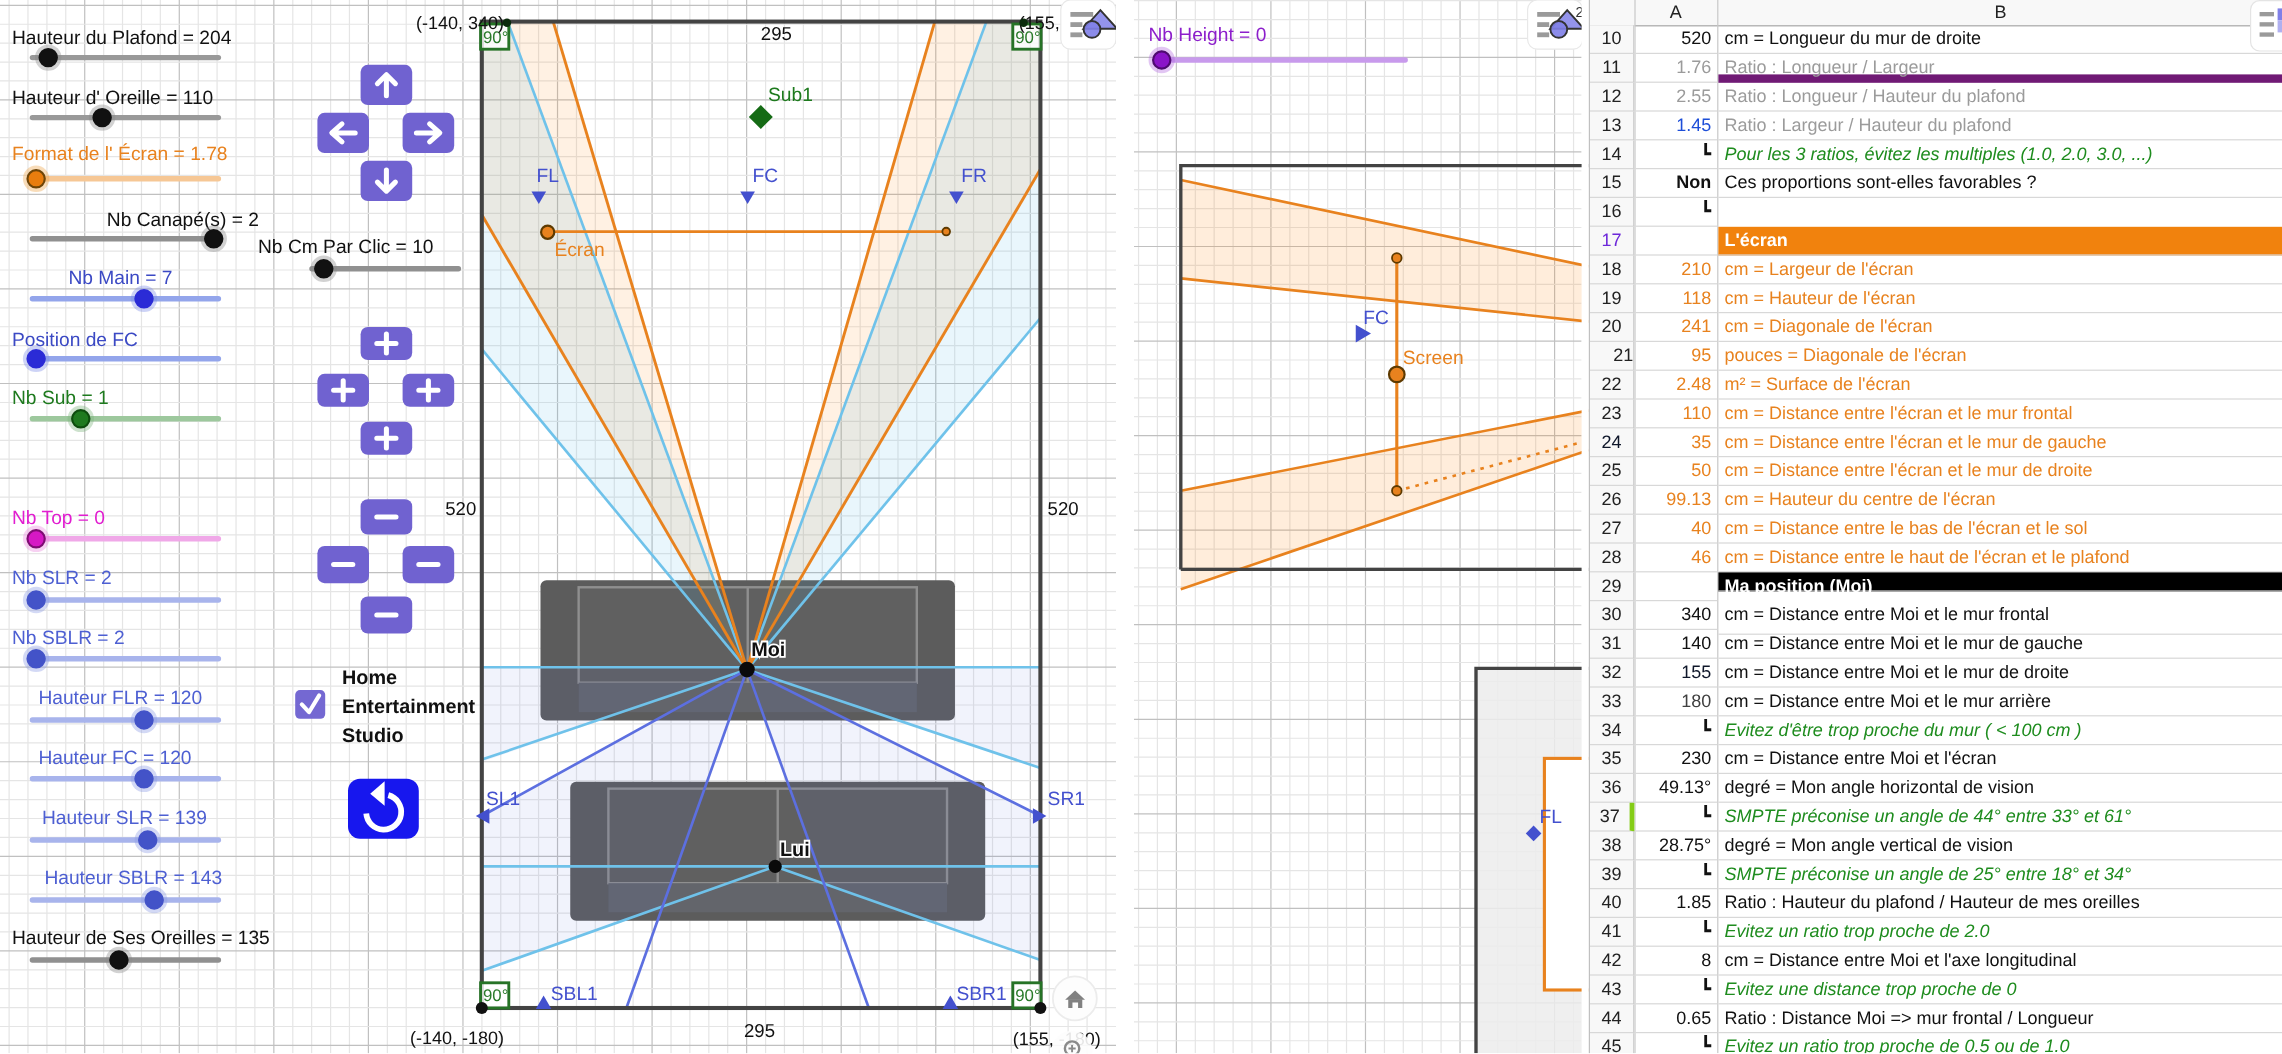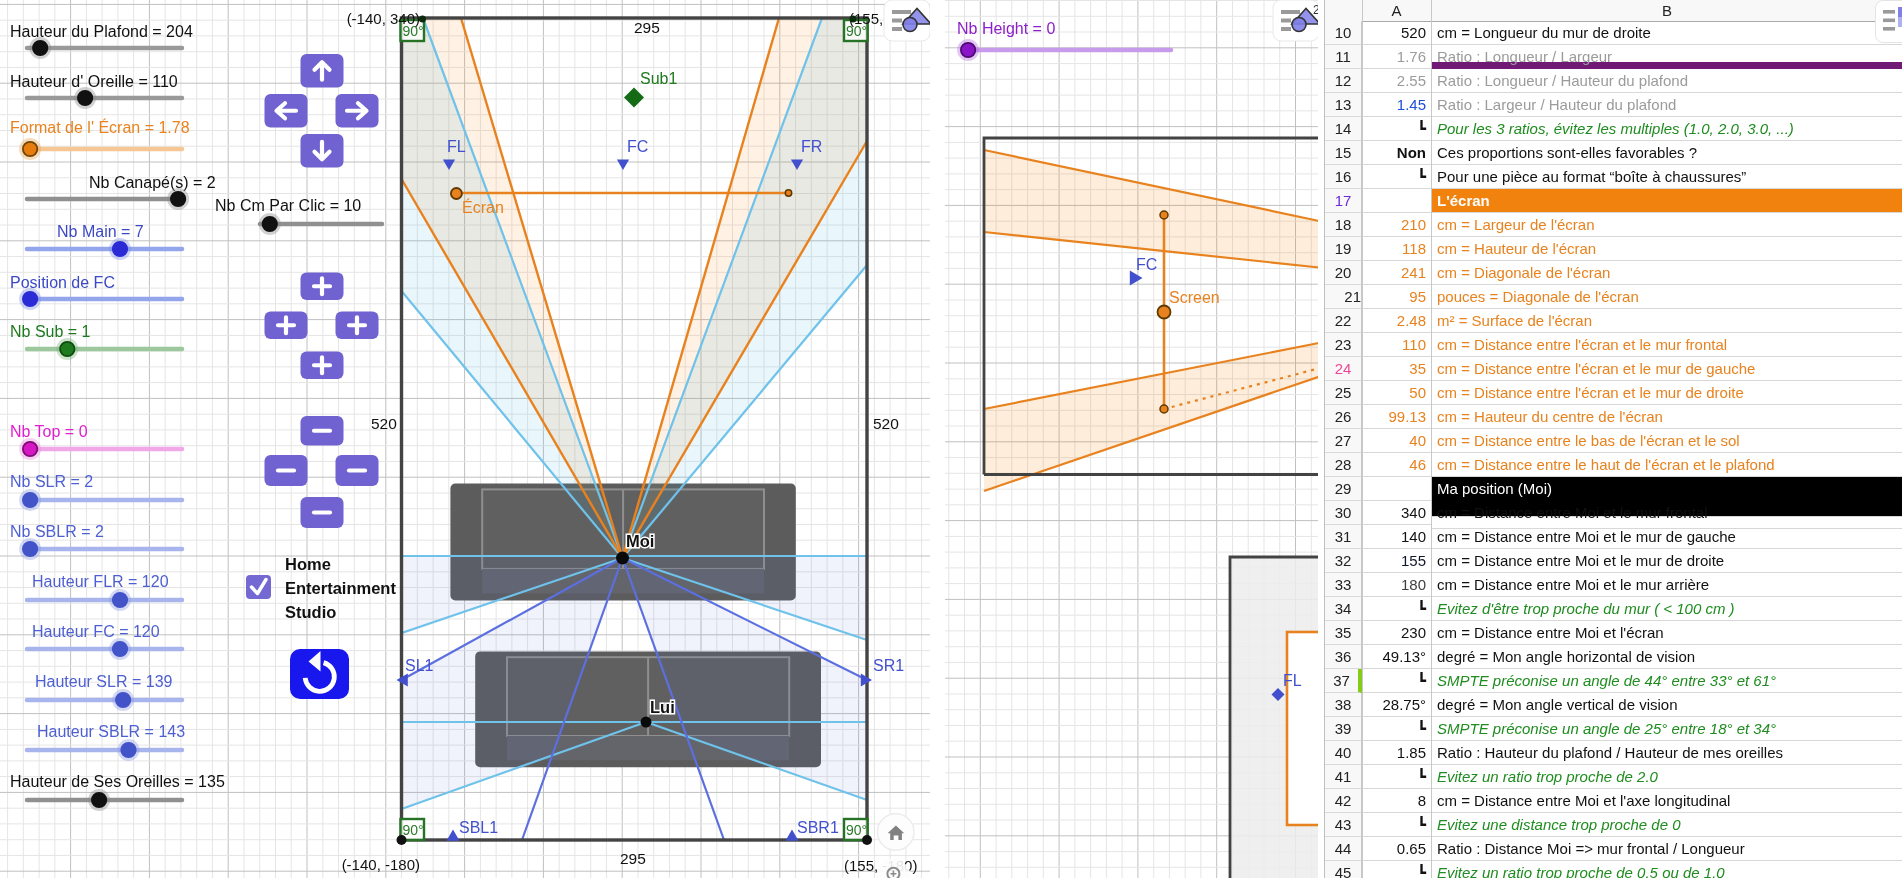--- a/index.html
+++ b/index.html
@@ -451,21 +451,20 @@
 <div style="position:absolute;left:38px;top:93px;width:68px;height:24px;border-bottom:1px solid #d8d8d8;box-sizing:border-box;text-align:right;padding-right:5px;line-height:23px;color:#1d4ed8;font-weight:normal">1.45</div>
 <div style="position:absolute;left:107px;top:93px;width:471px;height:24px;border-bottom:1px solid #d8d8d8;box-sizing:border-box;text-align:left;padding-left:5px;line-height:23px;color:#9b9b9b;">Ratio : Largeur / Hauteur du plafond</div>
 <div style="position:absolute;left:0;top:117px;width:37px;height:24px;border-bottom:1px solid #d8d8d8;border-right:1px solid #c8c8c8;box-sizing:border-box;text-align:center;line-height:23px;color:#222">14</div>
 <div style="position:absolute;left:38px;top:117px;width:68px;height:24px;border-bottom:1px solid #d8d8d8;box-sizing:border-box;text-align:right;padding-right:5px;line-height:23px;color:#111;font-weight:normal">┗</div>
 <div style="position:absolute;left:107px;top:117px;width:471px;height:24px;border-bottom:1px solid #d8d8d8;box-sizing:border-box;text-align:left;padding-left:5px;line-height:23px;color:#1e8c1e;font-style:italic;">Pour les 3 ratios, évitez les multiples (1.0, 2.0, 3.0, ...)</div>
 <div style="position:absolute;left:0;top:141px;width:37px;height:24px;border-bottom:1px solid #d8d8d8;border-right:1px solid #c8c8c8;box-sizing:border-box;text-align:center;line-height:23px;color:#222">15</div>
 <div style="position:absolute;left:38px;top:141px;width:68px;height:24px;border-bottom:1px solid #d8d8d8;box-sizing:border-box;text-align:right;padding-right:5px;line-height:23px;color:#111;font-weight:bold">Non</div>
 <div style="position:absolute;left:107px;top:141px;width:471px;height:24px;border-bottom:1px solid #d8d8d8;box-sizing:border-box;text-align:left;padding-left:5px;line-height:23px;color:#111;">Ces proportions sont-elles favorables ?</div>
 <div style="position:absolute;left:0;top:165px;width:37px;height:24px;border-bottom:1px solid #d8d8d8;border-right:1px solid #c8c8c8;box-sizing:border-box;text-align:center;line-height:23px;color:#222">16</div>
 <div style="position:absolute;left:38px;top:165px;width:68px;height:24px;border-bottom:1px solid #d8d8d8;box-sizing:border-box;text-align:right;padding-right:5px;line-height:23px;color:#111;font-weight:normal">┗</div>
-<div style="position:absolute;left:107px;top:165px;width:471px;height:24px;border-bottom:1px solid #d8d8d8;box-sizing:border-box;text-align:left;padding-left:5px;line-height:23px;color:#111;">Pour une pièce au format “boîte à chaussures”</div>
 <div style="position:absolute;left:0;top:189px;width:37px;height:24px;border-bottom:1px solid #d8d8d8;border-right:1px solid #c8c8c8;box-sizing:border-box;text-align:center;line-height:23px;color:#6d28d9">17</div>
 <div style="position:absolute;left:38px;top:189px;width:68px;height:24px;border-bottom:1px solid #d8d8d8;box-sizing:border-box;text-align:right;padding-right:5px;line-height:23px;color:#111;font-weight:normal"></div>
 <div style="position:absolute;left:107px;top:189px;width:471px;height:24px;border-bottom:1px solid #d8d8d8;box-sizing:border-box;text-align:left;padding-left:5px;line-height:23px;color:#fff;background:#f1820d;font-weight:bold;">L'écran</div>
 <div style="position:absolute;left:0;top:213px;width:37px;height:24px;border-bottom:1px solid #d8d8d8;border-right:1px solid #c8c8c8;box-sizing:border-box;text-align:center;line-height:23px;color:#222">18</div>
 <div style="position:absolute;left:38px;top:213px;width:68px;height:24px;border-bottom:1px solid #d8d8d8;box-sizing:border-box;text-align:right;padding-right:5px;line-height:23px;color:#e8821e;font-weight:normal">210</div>
 <div style="position:absolute;left:107px;top:213px;width:471px;height:24px;border-bottom:1px solid #d8d8d8;box-sizing:border-box;text-align:left;padding-left:5px;line-height:23px;color:#e8821e;">cm = Largeur de l'écran</div>
 <div style="position:absolute;left:0;top:237px;width:37px;height:24px;border-bottom:1px solid #d8d8d8;border-right:1px solid #c8c8c8;box-sizing:border-box;text-align:center;line-height:23px;color:#222">19</div>
 <div style="position:absolute;left:38px;top:237px;width:68px;height:24px;border-bottom:1px solid #d8d8d8;box-sizing:border-box;text-align:right;padding-right:5px;line-height:23px;color:#e8821e;font-weight:normal">118</div>
 <div style="position:absolute;left:107px;top:237px;width:471px;height:24px;border-bottom:1px solid #d8d8d8;box-sizing:border-box;text-align:left;padding-left:5px;line-height:23px;color:#e8821e;">cm = Hauteur de l'écran</div>
 <div style="position:absolute;left:0;top:261px;width:37px;height:24px;border-bottom:1px solid #d8d8d8;border-right:1px solid #c8c8c8;box-sizing:border-box;text-align:center;line-height:23px;color:#222">20</div>
@@ -473,38 +472,38 @@
 <div style="position:absolute;left:107px;top:261px;width:471px;height:24px;border-bottom:1px solid #d8d8d8;box-sizing:border-box;text-align:left;padding-left:5px;line-height:23px;color:#e8821e;">cm = Diagonale de l'écran</div>
 <div style="position:absolute;left:0;top:285px;width:37px;height:24px;border-bottom:1px solid #d8d8d8;border-right:1px solid #c8c8c8;box-sizing:border-box;text-align:right;line-height:23px;color:#222">21</div>
 <div style="position:absolute;left:38px;top:285px;width:68px;height:24px;border-bottom:1px solid #d8d8d8;box-sizing:border-box;text-align:right;padding-right:5px;line-height:23px;color:#e8821e;font-weight:normal">95</div>
 <div style="position:absolute;left:107px;top:285px;width:471px;height:24px;border-bottom:1px solid #d8d8d8;box-sizing:border-box;text-align:left;padding-left:5px;line-height:23px;color:#e8821e;">pouces = Diagonale de l'écran</div>
 <div style="position:absolute;left:0;top:309px;width:37px;height:24px;border-bottom:1px solid #d8d8d8;border-right:1px solid #c8c8c8;box-sizing:border-box;text-align:center;line-height:23px;color:#222">22</div>
 <div style="position:absolute;left:38px;top:309px;width:68px;height:24px;border-bottom:1px solid #d8d8d8;box-sizing:border-box;text-align:right;padding-right:5px;line-height:23px;color:#e8821e;font-weight:normal">2.48</div>
 <div style="position:absolute;left:107px;top:309px;width:471px;height:24px;border-bottom:1px solid #d8d8d8;box-sizing:border-box;text-align:left;padding-left:5px;line-height:23px;color:#e8821e;">m² = Surface de l'écran</div>
 <div style="position:absolute;left:0;top:333px;width:37px;height:24px;border-bottom:1px solid #d8d8d8;border-right:1px solid #c8c8c8;box-sizing:border-box;text-align:center;line-height:23px;color:#222">23</div>
 <div style="position:absolute;left:38px;top:333px;width:68px;height:24px;border-bottom:1px solid #d8d8d8;box-sizing:border-box;text-align:right;padding-right:5px;line-height:23px;color:#e8821e;font-weight:normal">110</div>
 <div style="position:absolute;left:107px;top:333px;width:471px;height:24px;border-bottom:1px solid #d8d8d8;box-sizing:border-box;text-align:left;padding-left:5px;line-height:23px;color:#e8821e;">cm = Distance entre l'écran et le mur frontal</div>
-<div style="position:absolute;left:0;top:357px;width:37px;height:24px;border-bottom:1px solid #d8d8d8;border-right:1px solid #c8c8c8;box-sizing:border-box;text-align:center;line-height:23px;color:#ec4899">24</div>
+<div style="position:absolute;left:0;top:357px;width:37px;height:24px;border-bottom:1px solid #d8d8d8;border-right:1px solid #c8c8c8;box-sizing:border-box;text-align:center;line-height:23px;color:#0f172a">24</div>
 <div style="position:absolute;left:38px;top:357px;width:68px;height:24px;border-bottom:1px solid #d8d8d8;box-sizing:border-box;text-align:right;padding-right:5px;line-height:23px;color:#e8821e;font-weight:normal">35</div>
 <div style="position:absolute;left:107px;top:357px;width:471px;height:24px;border-bottom:1px solid #d8d8d8;box-sizing:border-box;text-align:left;padding-left:5px;line-height:23px;color:#e8821e;">cm = Distance entre l'écran et le mur de gauche</div>
 <div style="position:absolute;left:0;top:381px;width:37px;height:24px;border-bottom:1px solid #d8d8d8;border-right:1px solid #c8c8c8;box-sizing:border-box;text-align:center;line-height:23px;color:#222">25</div>
 <div style="position:absolute;left:38px;top:381px;width:68px;height:24px;border-bottom:1px solid #d8d8d8;box-sizing:border-box;text-align:right;padding-right:5px;line-height:23px;color:#e8821e;font-weight:normal">50</div>
 <div style="position:absolute;left:107px;top:381px;width:471px;height:24px;border-bottom:1px solid #d8d8d8;box-sizing:border-box;text-align:left;padding-left:5px;line-height:23px;color:#e8821e;">cm = Distance entre l'écran et le mur de droite</div>
 <div style="position:absolute;left:0;top:405px;width:37px;height:24px;border-bottom:1px solid #d8d8d8;border-right:1px solid #c8c8c8;box-sizing:border-box;text-align:center;line-height:23px;color:#222">26</div>
 <div style="position:absolute;left:38px;top:405px;width:68px;height:24px;border-bottom:1px solid #d8d8d8;box-sizing:border-box;text-align:right;padding-right:5px;line-height:23px;color:#e8821e;font-weight:normal">99.13</div>
 <div style="position:absolute;left:107px;top:405px;width:471px;height:24px;border-bottom:1px solid #d8d8d8;box-sizing:border-box;text-align:left;padding-left:5px;line-height:23px;color:#e8821e;">cm = Hauteur du centre de l'écran</div>
 <div style="position:absolute;left:0;top:429px;width:37px;height:24px;border-bottom:1px solid #d8d8d8;border-right:1px solid #c8c8c8;box-sizing:border-box;text-align:center;line-height:23px;color:#222">27</div>
 <div style="position:absolute;left:38px;top:429px;width:68px;height:24px;border-bottom:1px solid #d8d8d8;box-sizing:border-box;text-align:right;padding-right:5px;line-height:23px;color:#e8821e;font-weight:normal">40</div>
 <div style="position:absolute;left:107px;top:429px;width:471px;height:24px;border-bottom:1px solid #d8d8d8;box-sizing:border-box;text-align:left;padding-left:5px;line-height:23px;color:#e8821e;">cm = Distance entre le bas de l'écran et le sol</div>
 <div style="position:absolute;left:0;top:453px;width:37px;height:24px;border-bottom:1px solid #d8d8d8;border-right:1px solid #c8c8c8;box-sizing:border-box;text-align:center;line-height:23px;color:#222">28</div>
 <div style="position:absolute;left:38px;top:453px;width:68px;height:24px;border-bottom:1px solid #d8d8d8;box-sizing:border-box;text-align:right;padding-right:5px;line-height:23px;color:#e8821e;font-weight:normal">46</div>
 <div style="position:absolute;left:107px;top:453px;width:471px;height:24px;border-bottom:1px solid #d8d8d8;box-sizing:border-box;text-align:left;padding-left:5px;line-height:23px;color:#e8821e;">cm = Distance entre le haut de l'écran et le plafond</div>
 <div style="position:absolute;left:0;top:477px;width:37px;height:24px;border-bottom:1px solid #d8d8d8;border-right:1px solid #c8c8c8;box-sizing:border-box;text-align:center;line-height:23px;color:#222">29</div>
 <div style="position:absolute;left:38px;top:477px;width:68px;height:24px;border-bottom:1px solid #d8d8d8;box-sizing:border-box;text-align:right;padding-right:5px;line-height:23px;color:#111;font-weight:normal"></div>
-<div style="position:absolute;left:107px;top:477px;width:471px;height:40px;border-bottom:1px solid #d8d8d8;box-sizing:border-box;text-align:left;padding-left:5px;line-height:23px;color:#fff;background:#000;font-weight:normal;">Ma position (Moi)</div>
+<div style="position:absolute;left:107px;top:477px;width:471px;height:16px;border-bottom:1px solid #d8d8d8;box-sizing:border-box;text-align:left;padding-left:5px;line-height:23px;color:#fff;background:#000;font-weight:bold;">Ma position (Moi)</div>
 <div style="position:absolute;left:0;top:501px;width:37px;height:24px;border-bottom:1px solid #d8d8d8;border-right:1px solid #c8c8c8;box-sizing:border-box;text-align:center;line-height:23px;color:#222">30</div>
 <div style="position:absolute;left:38px;top:501px;width:68px;height:24px;border-bottom:1px solid #d8d8d8;box-sizing:border-box;text-align:right;padding-right:5px;line-height:23px;color:#111;font-weight:normal">340</div>
 <div style="position:absolute;left:107px;top:501px;width:471px;height:28px;border-bottom:1px solid #d8d8d8;box-sizing:border-box;text-align:left;padding-left:5px;line-height:23px;color:#111;">cm = Distance entre Moi et le mur frontal</div>
 <div style="position:absolute;left:0;top:525px;width:37px;height:24px;border-bottom:1px solid #d8d8d8;border-right:1px solid #c8c8c8;box-sizing:border-box;text-align:center;line-height:23px;color:#222">31</div>
 <div style="position:absolute;left:38px;top:525px;width:68px;height:24px;border-bottom:1px solid #d8d8d8;box-sizing:border-box;text-align:right;padding-right:5px;line-height:23px;color:#111;font-weight:normal">140</div>
 <div style="position:absolute;left:107px;top:525px;width:471px;height:24px;border-bottom:1px solid #d8d8d8;box-sizing:border-box;text-align:left;padding-left:5px;line-height:23px;color:#111;">cm = Distance entre Moi et le mur de gauche</div>
 <div style="position:absolute;left:0;top:549px;width:37px;height:24px;border-bottom:1px solid #d8d8d8;border-right:1px solid #c8c8c8;box-sizing:border-box;text-align:center;line-height:23px;color:#222">32</div>
 <div style="position:absolute;left:38px;top:549px;width:68px;height:24px;border-bottom:1px solid #d8d8d8;box-sizing:border-box;text-align:right;padding-right:5px;line-height:23px;color:#0f172a;font-weight:normal">155</div>
 <div style="position:absolute;left:107px;top:549px;width:471px;height:24px;border-bottom:1px solid #d8d8d8;box-sizing:border-box;text-align:left;padding-left:5px;line-height:23px;color:#111;">cm = Distance entre Moi et le mur de droite</div>
 <div style="position:absolute;left:0;top:573px;width:37px;height:24px;border-bottom:1px solid #d8d8d8;border-right:1px solid #c8c8c8;box-sizing:border-box;text-align:center;line-height:23px;color:#222">33</div>

